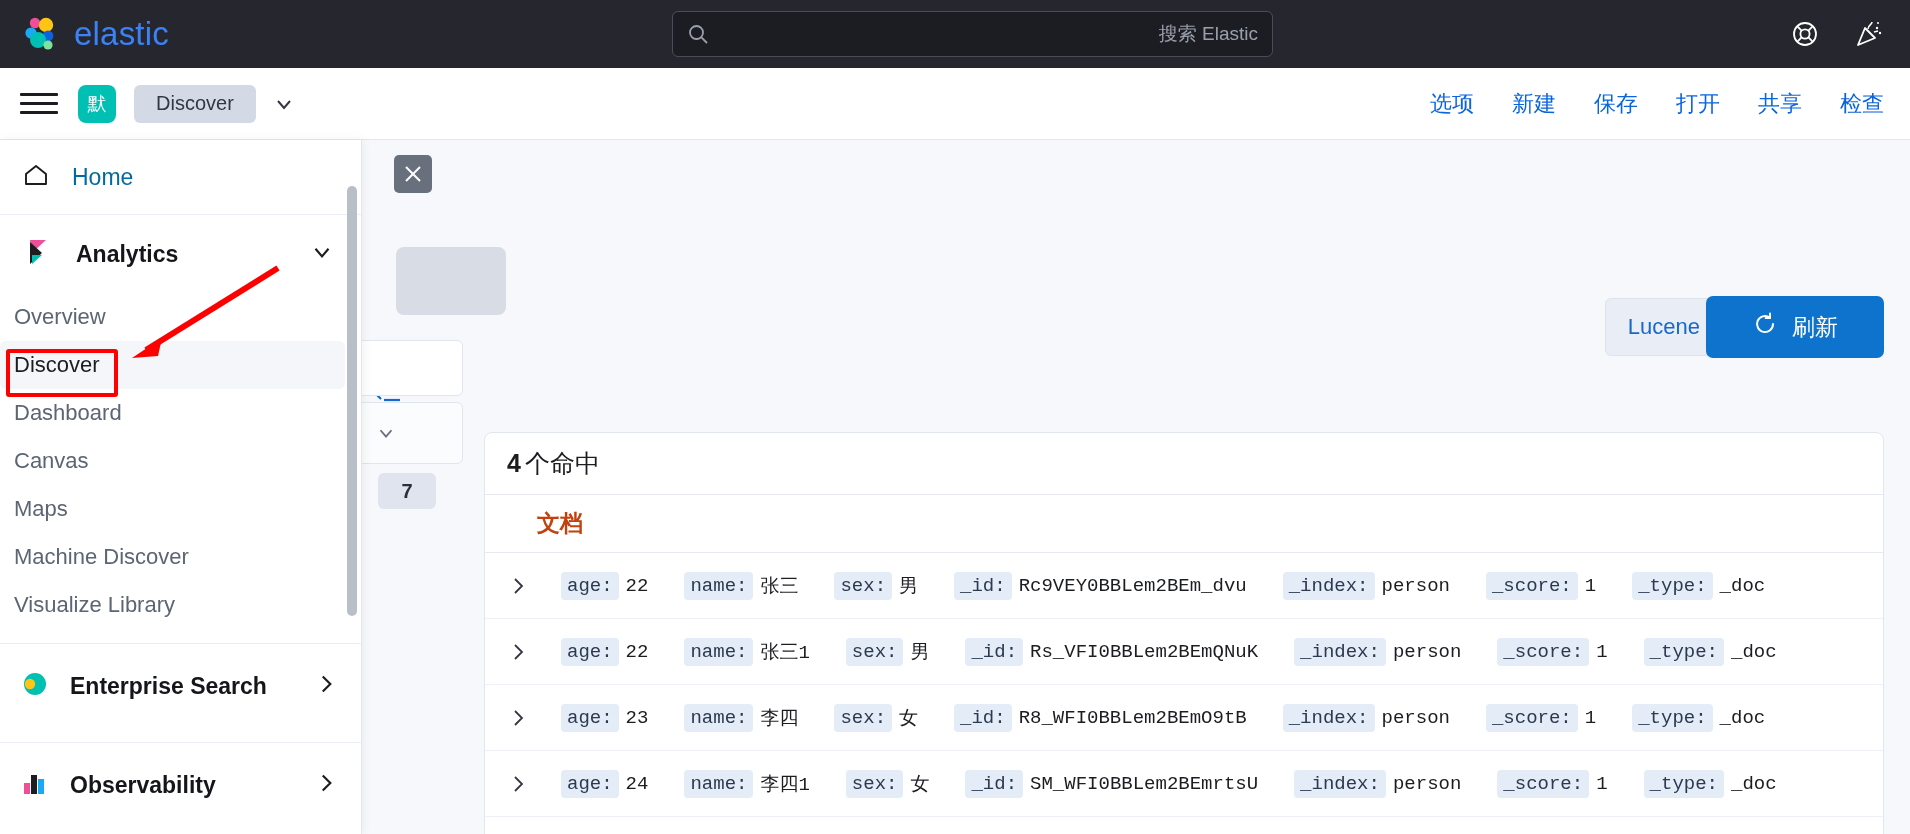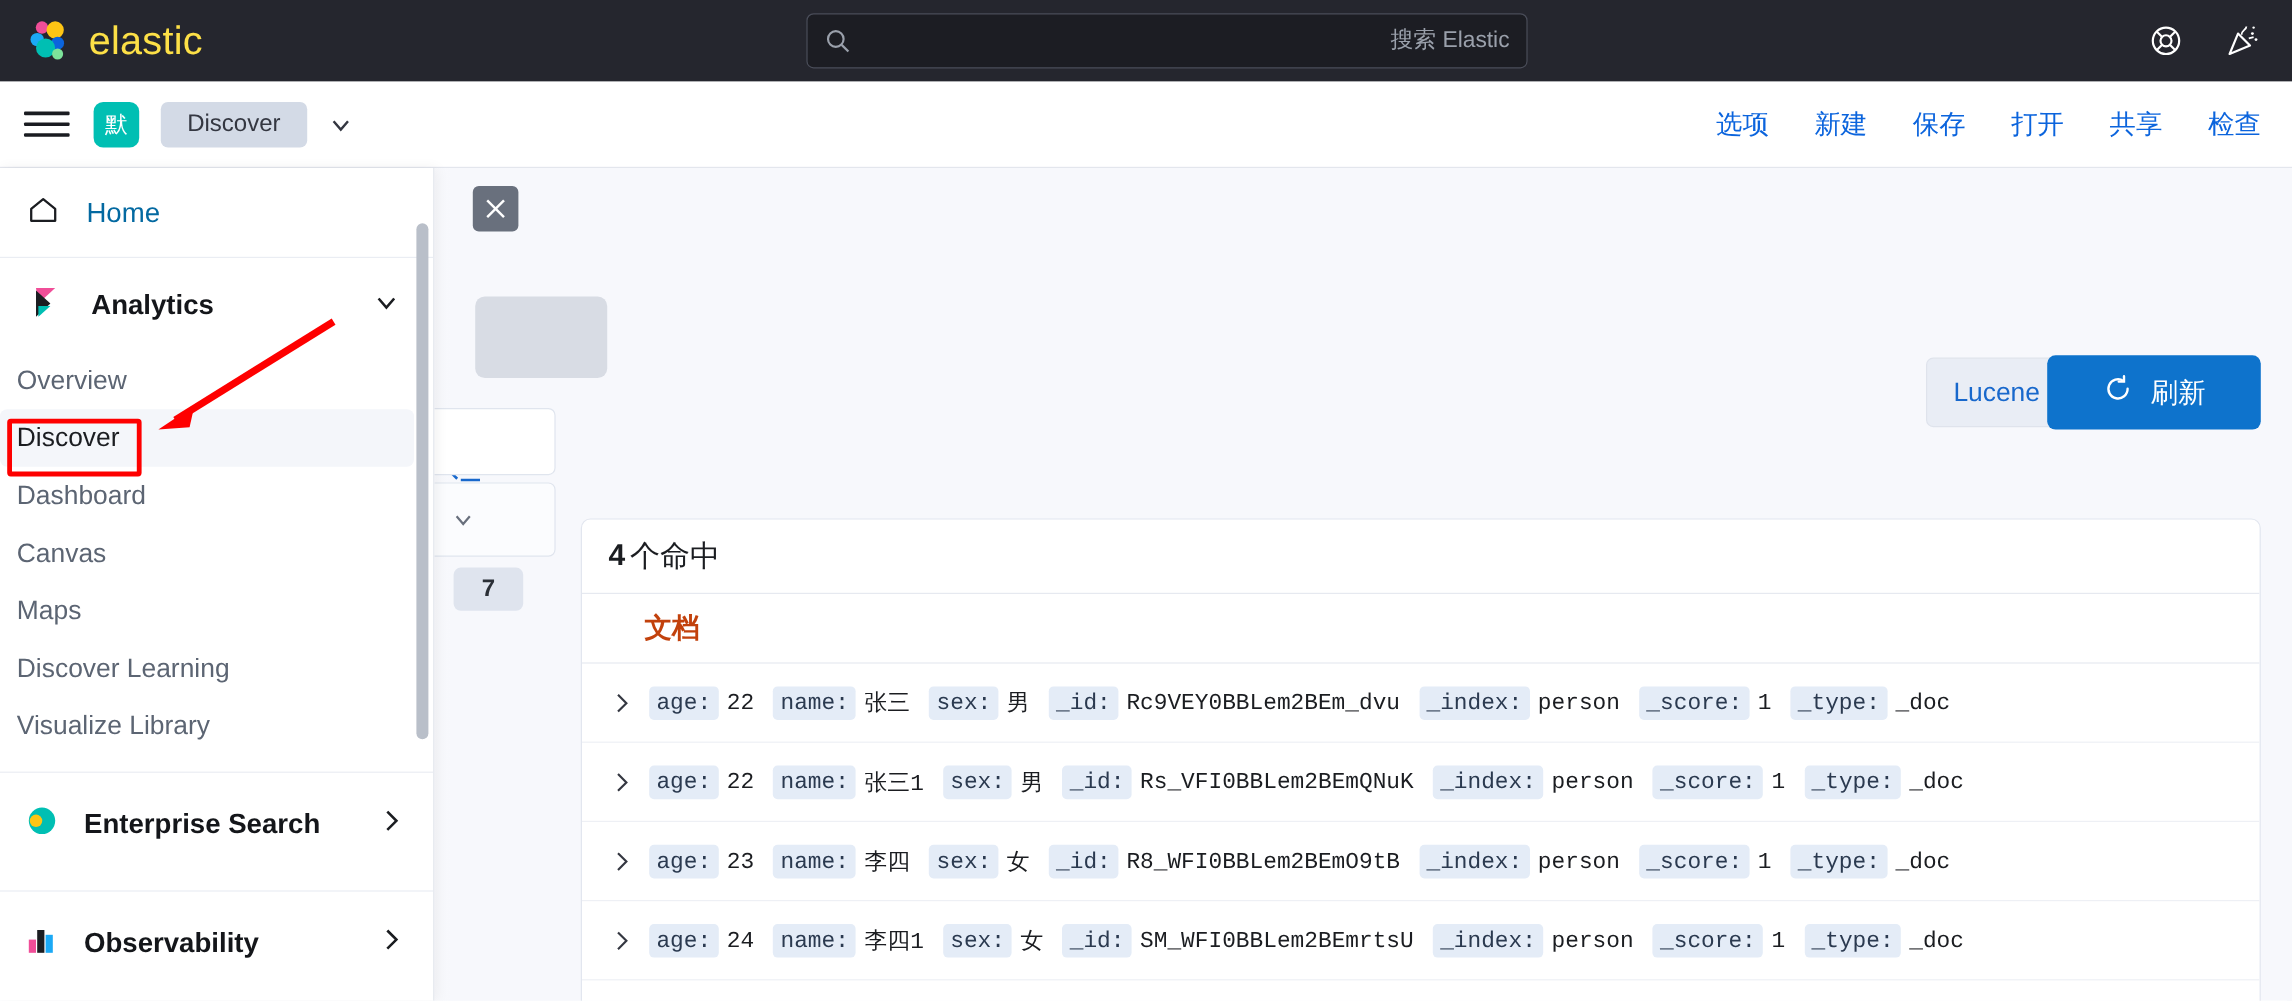--- a/index.html
+++ b/index.html
@@ -12,21 +12,21 @@
   #root { position: relative; width: 1910px; height: 834px; background: #fff; }
 
   
   .topbar {
     position: absolute; top: 0; left: 0; width: 1910px; height: 68px;
     background: #25262e; display: flex; align-items: center;
   }
   .brand { display: flex; align-items: center; margin-left: 22px; }
   .elastic-logo { width: 38px; height: 38px; position: relative; }
   .brand-name {
-    color: #fde047; font-size: 33px; margin-left: 14px;
+    color: #3b82f6; font-size: 33px; margin-left: 14px;
     font-weight: 400; letter-spacing: 0.2px;
   }
   .global-search {
     position: absolute; left: 672px; top: 11px;
     width: 601px; height: 46px;
     background: #1c1d23; border: 1px solid #4a4d59; border-radius: 6px;
     display: flex; align-items: center; padding: 0 14px;
   }
   .global-search .sicon { flex: 0 0 auto; display: flex; align-items: center; }
   .global-search input {
@@ -180,21 +180,21 @@
     width: 34px; display: flex; align-items: center; justify-content: center;
     cursor: pointer; flex: 0 0 auto;
   }
   .doc-fields {
     display: flex; align-items: center; flex-wrap: nowrap;
     font-family: "Liberation Mono", "DejaVu Sans Mono", monospace;
     font-size: 19px; color: #1b1d21; margin-left: 6px;
   }
   .fkey {
     background: #e4ecf7; color: #2b3a50; border-radius: 4px;
-    padding: 3px 6px; margin-right: 7px;
+    padding: 3px 6px; margin-right: 7px; margin-left: 20px;
   }
   .fval { margin-right: 16px; white-space: nowrap; }
 </style>
 </head>
 <body>
 
 <div id="root">
 
   <div class="topbar">
     <div class="brand">
@@ -450,21 +450,21 @@
         <div class="fly-item">
           <span>Dashboard</span>
         </div>
         <div class="fly-item">
           <span>Canvas</span>
         </div>
         <div class="fly-item">
           <span>Maps</span>
         </div>
         <div class="fly-item">
-          <span>Discover Learning</span>
+          <span>Machine Discover</span>
         </div>
         <div class="fly-item">
           <span>Visualize Library</span>
         </div>
       </div>
 
     <div class="fly-divider"></div>
 
     <div class="fly-solution">
       <span>

